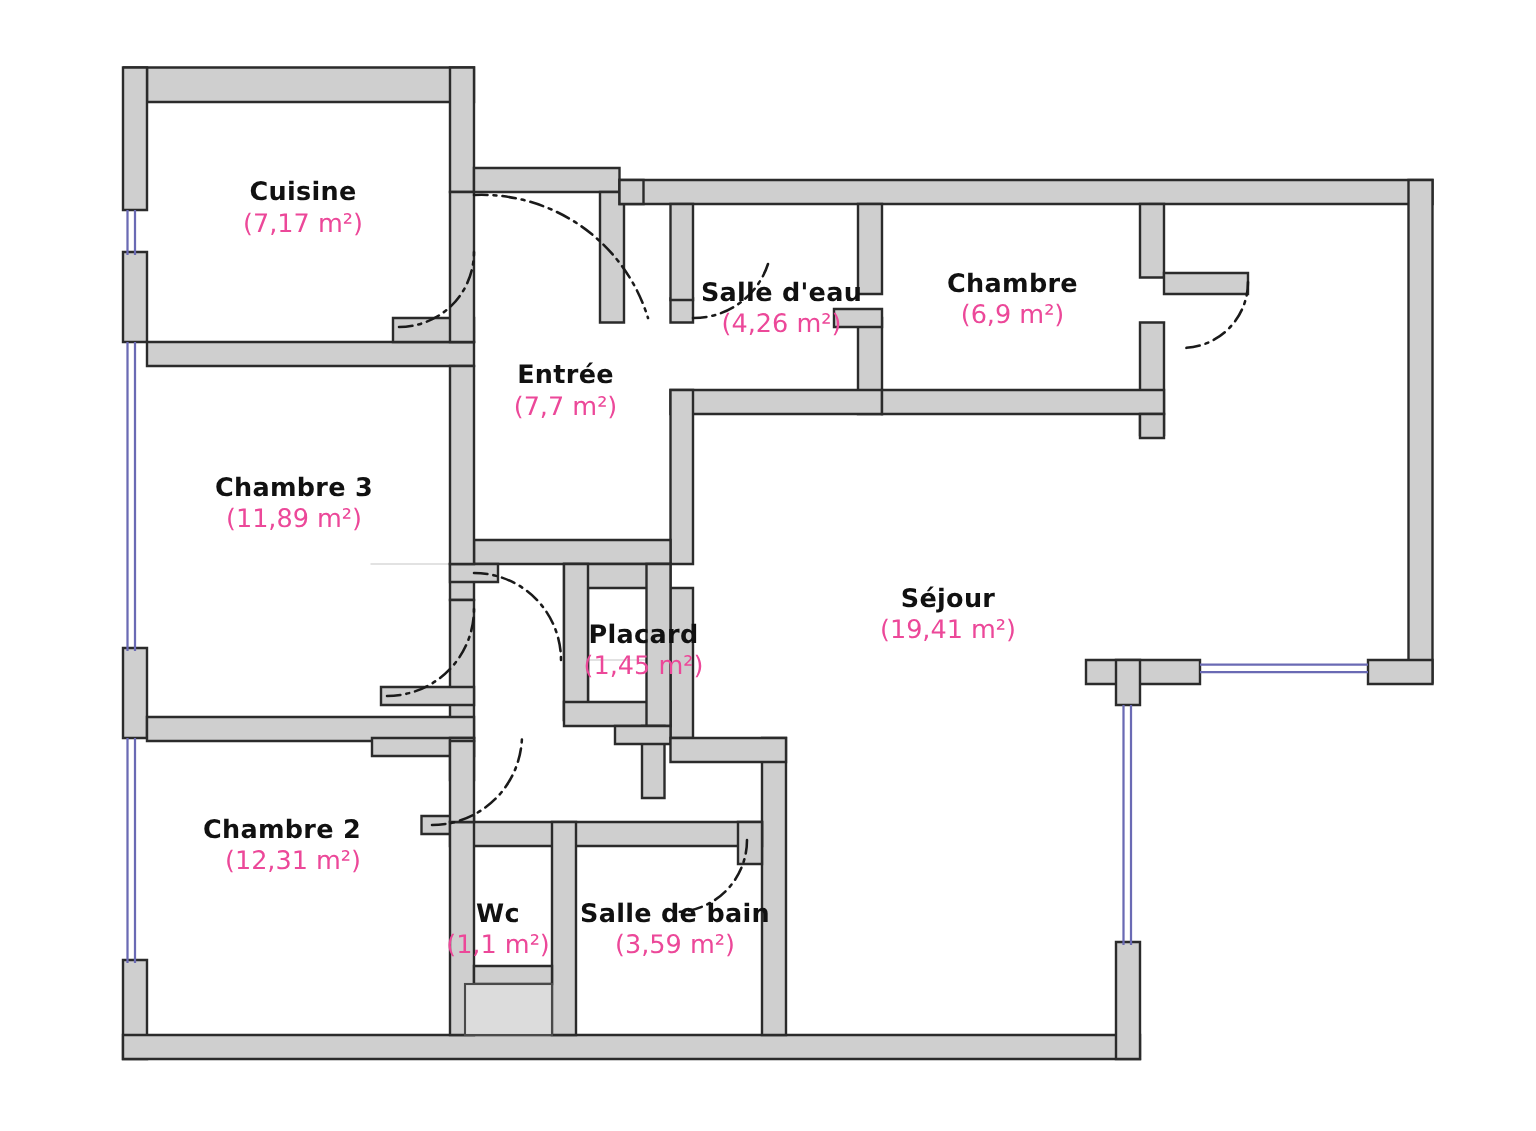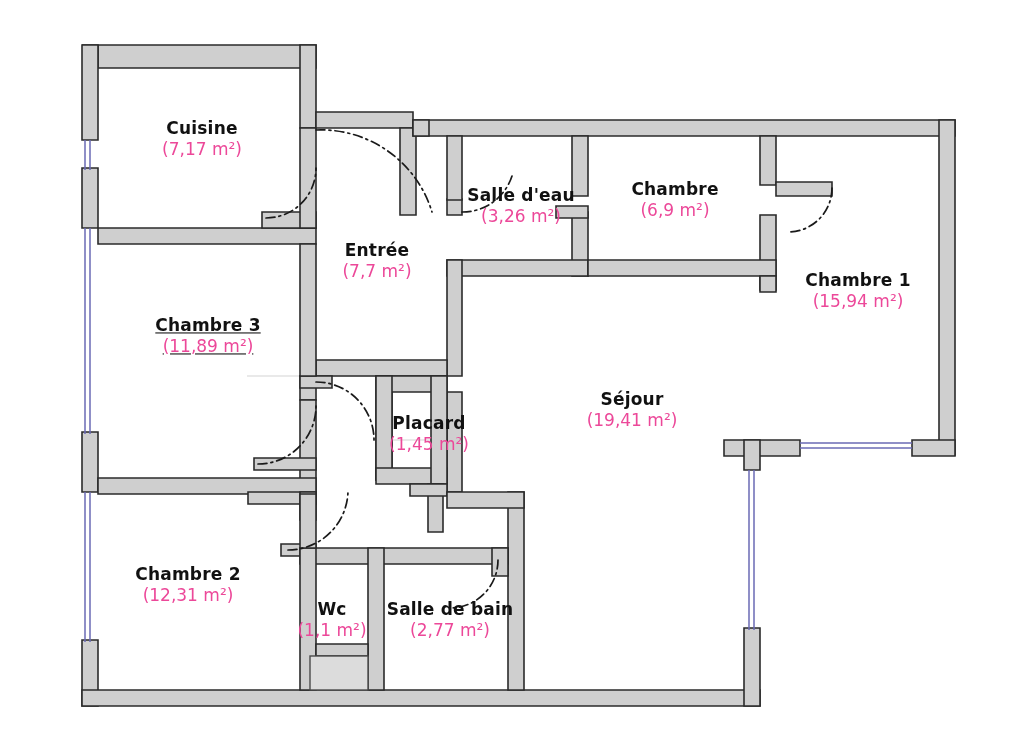--- a/index.html
+++ b/index.html
@@ -220,57 +220,53 @@
     <span class="room-area">(7,17 m²)</span>
   </div>
 
   <div class="room-label" style="left:377px; top:261px;">
     <span class="room-name">Entrée</span>
     <span class="room-area">(7,7 m²)</span>
   </div>
 
   <div class="room-label" style="left:521px; top:206px;">
     <span class="room-name">Salle d'eau</span>
-    <span class="room-area">(3,26 m²)</span>
+    <span class="room-area">(4,26 m²)</span>
   </div>
 
   <div class="room-label" style="left:675px; top:200px;">
     <span class="room-name">Chambre</span>
     <span class="room-area">(6,9 m²)</span>
   </div>
 
-  <div class="room-label" style="left:858px; top:291px;">
-    <span class="room-name">Chambre 1</span>
-    <span class="room-area">(15,94 m²)</span>
-  </div>
-
-  <div class="room-label" style="left:208px; top:336px;text-decoration:underline;">
+
+  <div class="room-label" style="left:196px; top:336px;">
     <span class="room-name">Chambre 3</span>
     <span class="room-area">(11,89 m²)</span>
   </div>
 
   <div class="room-label" style="left:429px; top:434px;">
     <span class="room-name">Placard</span>
     <span class="room-area">(1,45 m²)</span>
   </div>
 
   <div class="room-label" style="left:632px; top:410px;">
     <span class="room-name">Séjour</span>
     <span class="room-area">(19,41 m²)</span>
   </div>
 
 
-  <div class="room-label" style="left:188px; top:585px;">
+  <div class="room-label" style="left:188px; top:564px;text-align:right;">
     <span class="room-name">Chambre 2</span>
     <span class="room-area">(12,31 m²)</span>
   </div>
 
   <div class="room-label" style="left:332px; top:620px;">
     <span class="room-name">Wc</span>
     <span class="room-area">(1,1 m²)</span>
   </div>
 
   <div class="room-label" style="left:450px; top:620px;">
     <span class="room-name">Salle de bain</span>
-    <span class="room-area">(2,77 m²)</span>
+    <span class="room-area">(3,59 m²)</span>
   </div>
 
 </div>
 
 </body></html>

